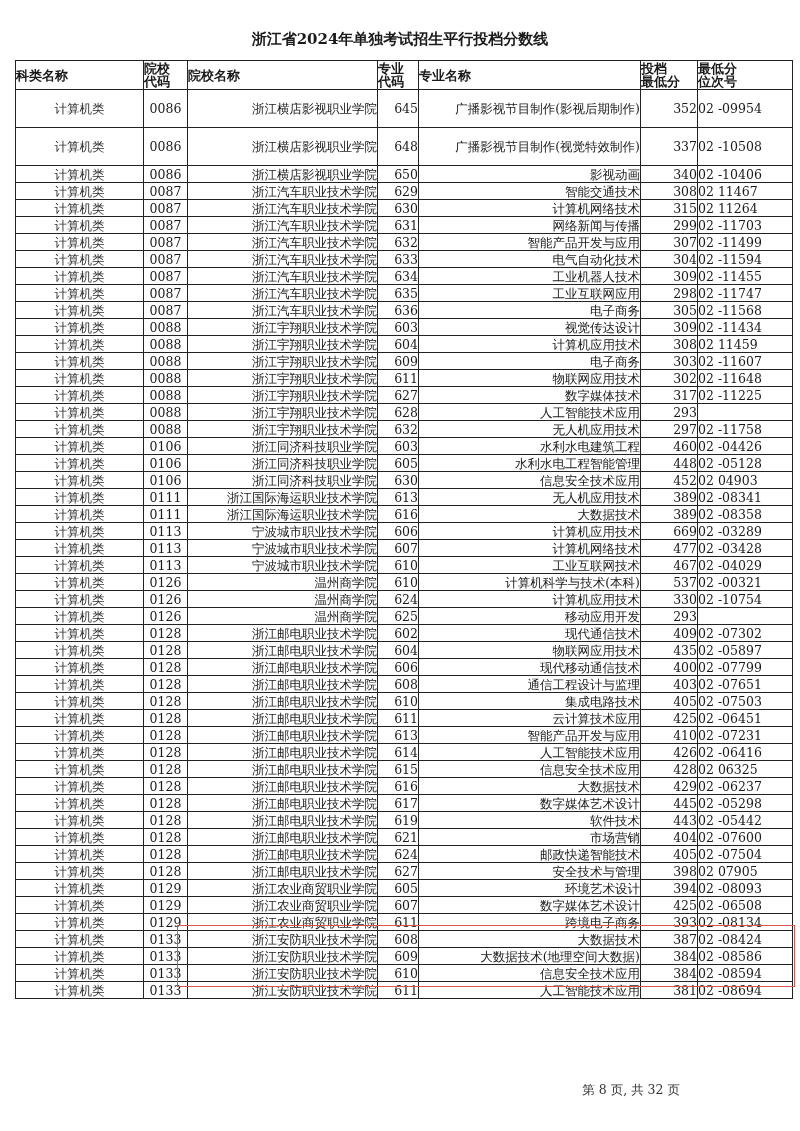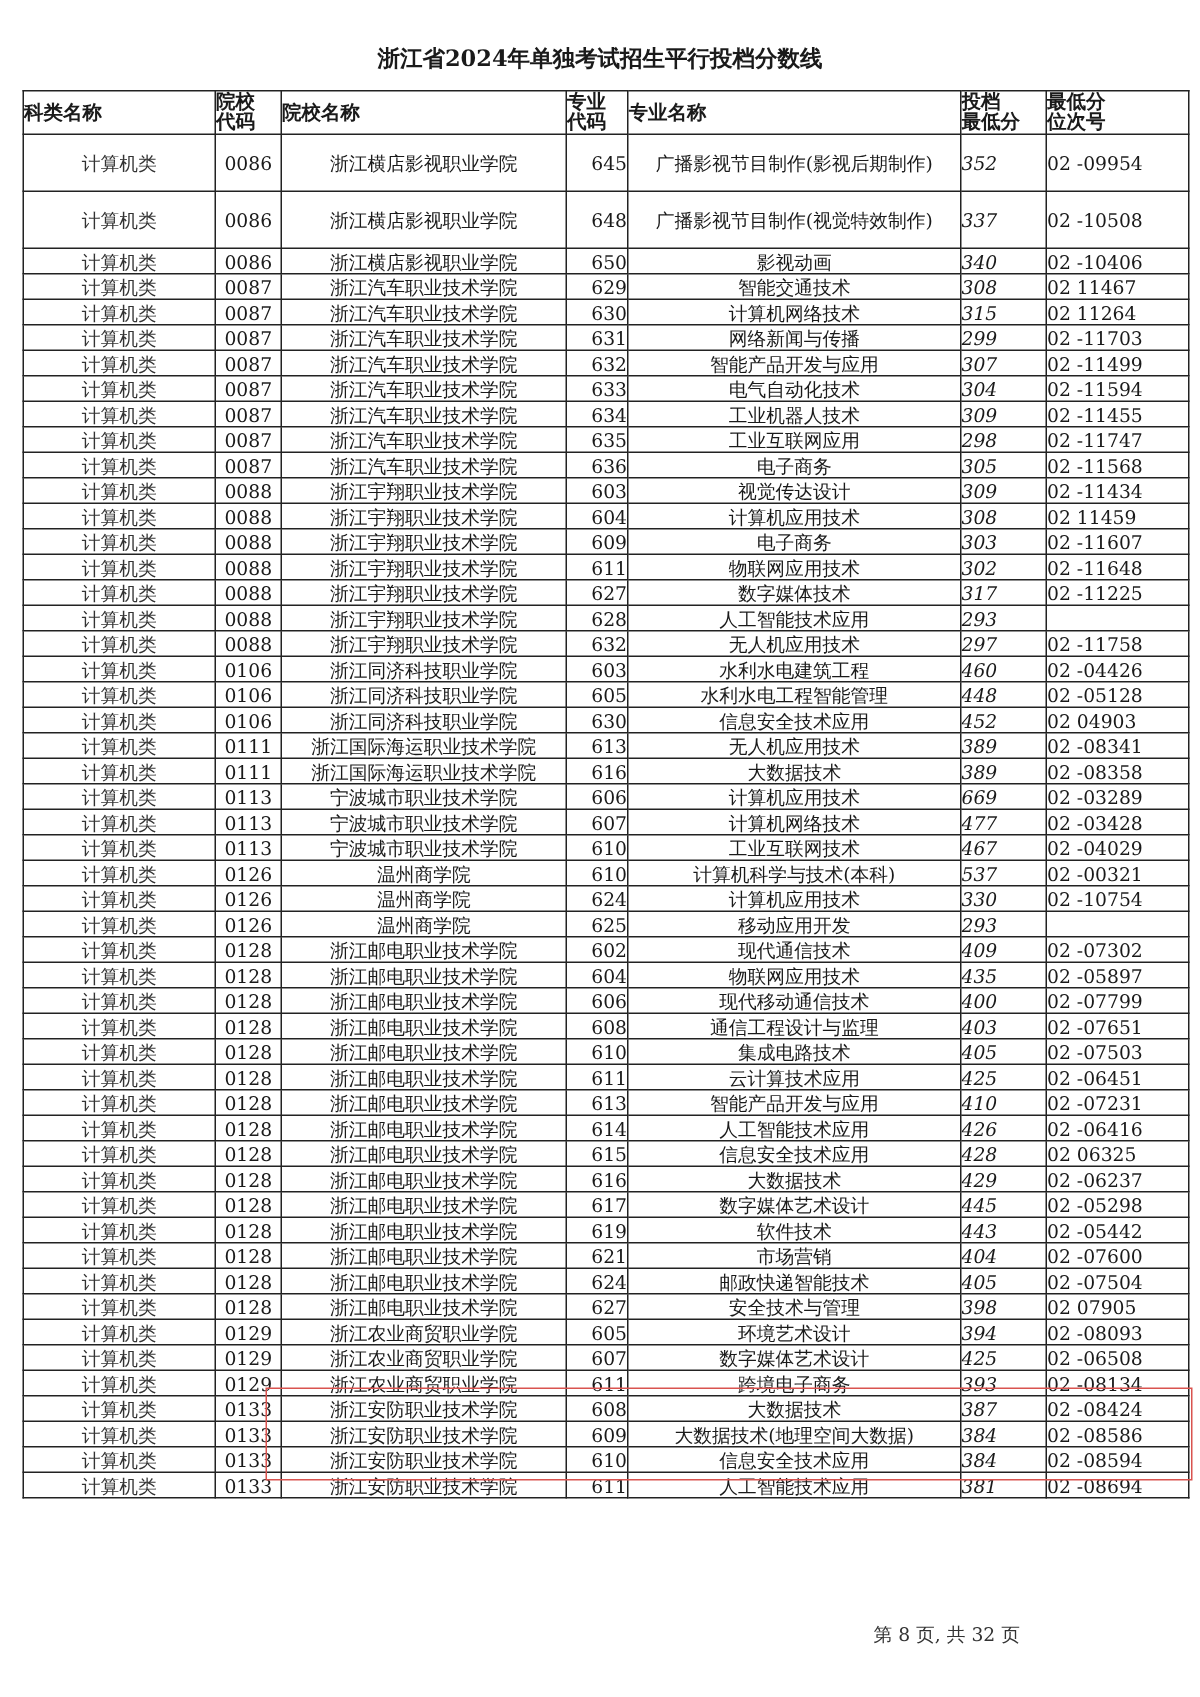--- a/index.html
+++ b/index.html
@@ -20,24 +20,24 @@
     border: 1px solid #222; padding: 0; font-size: 12.5px; line-height: 15px;
     overflow: hidden; white-space: nowrap;
   }
   table.grid th {
     font-weight: bold; text-align: left; height: 28px; font-size: 13px; line-height: 13px;
   }
   table.grid td { height: 16px; }
   table.grid tr.tall td { height: 37px; }
   td.c-cat { text-align: center; color: #333; }
   td.c-code { text-align: center; font-size: 12px; }
-  td.c-school { text-align: center; padding-left: 2px; }
+  td.c-school { text-align: right; padding-left: 2px; }
   td.c-mcode { text-align: right; }
-  td.c-major { text-align: center; padding-left: 3px; white-space: normal; }
-  td.c-score { text-align: left; font-style: italic; }
+  td.c-major { text-align: right; padding-left: 3px; white-space: normal; }
+  td.c-score { text-align: right; }
   td.c-rank { text-align: left; padding-left: 6px; white-space: pre; }
   .highlight-box {
     position: absolute; border: 1.5px solid #d9534f; pointer-events: none;
   }
   .footer {
     position: absolute; top: 1082px; left: 0; width: 652px; text-align: right;
     font-size: 12.5px; color: #333; margin-left: 28px;
   }
 </style>
 </head>

